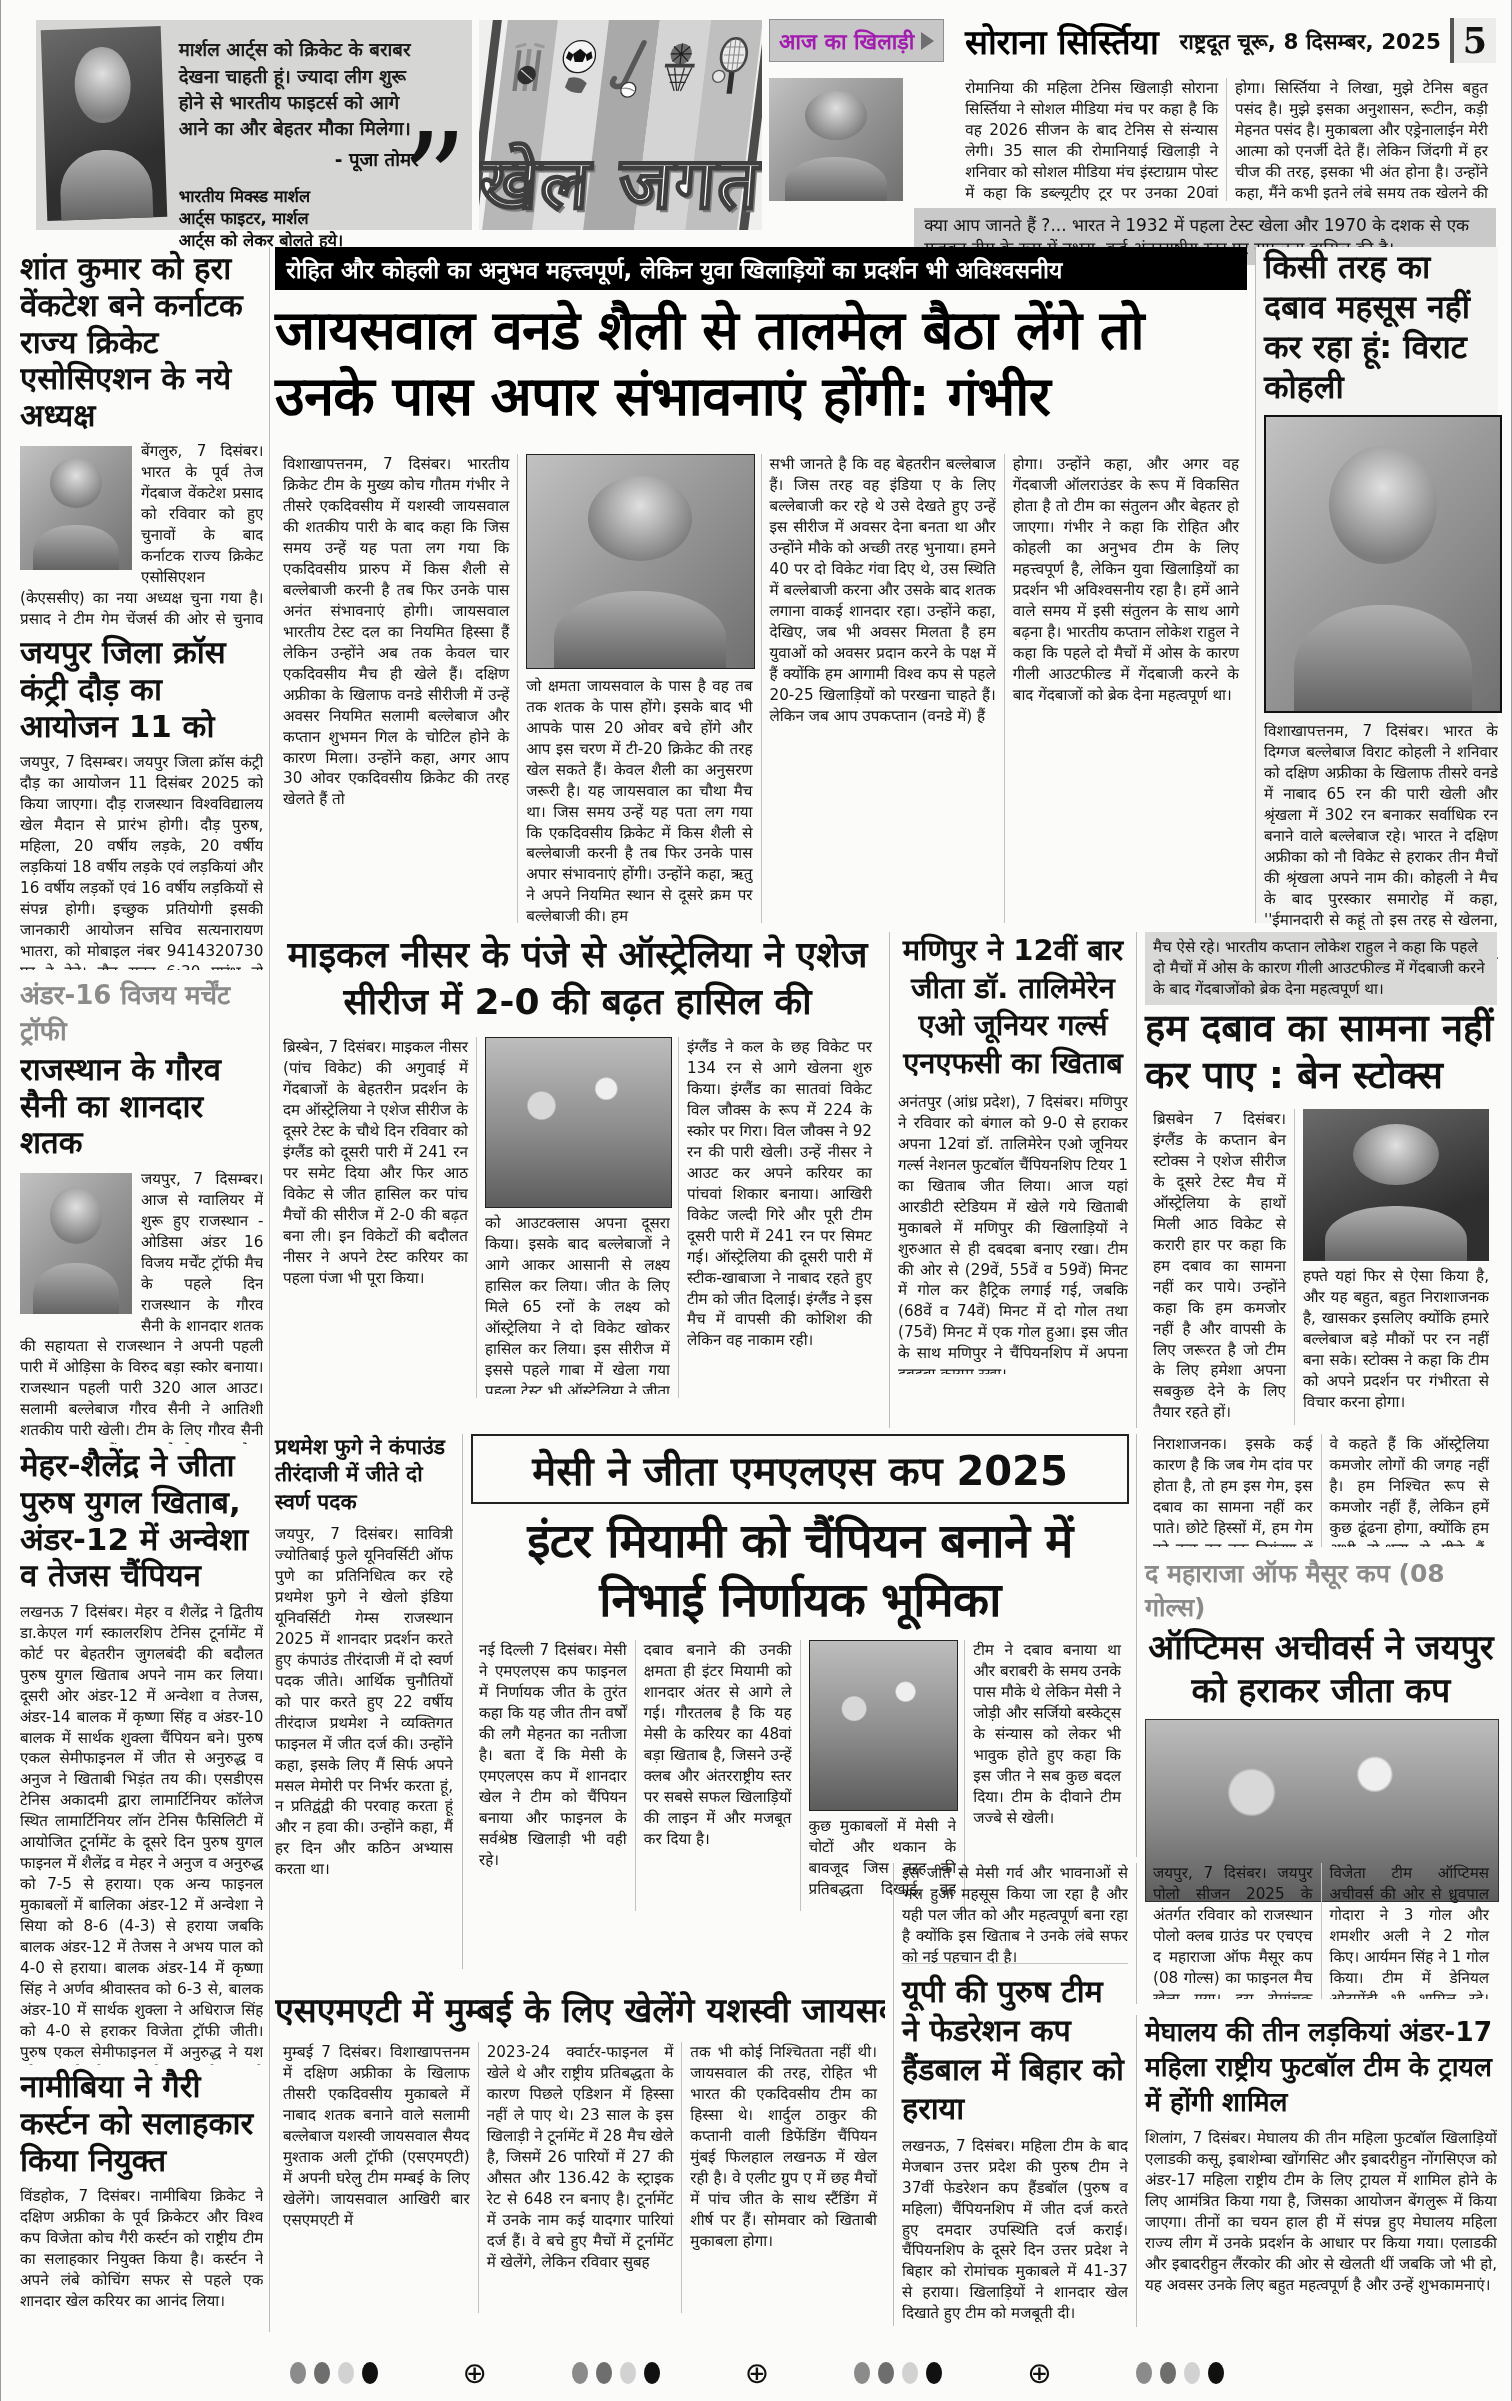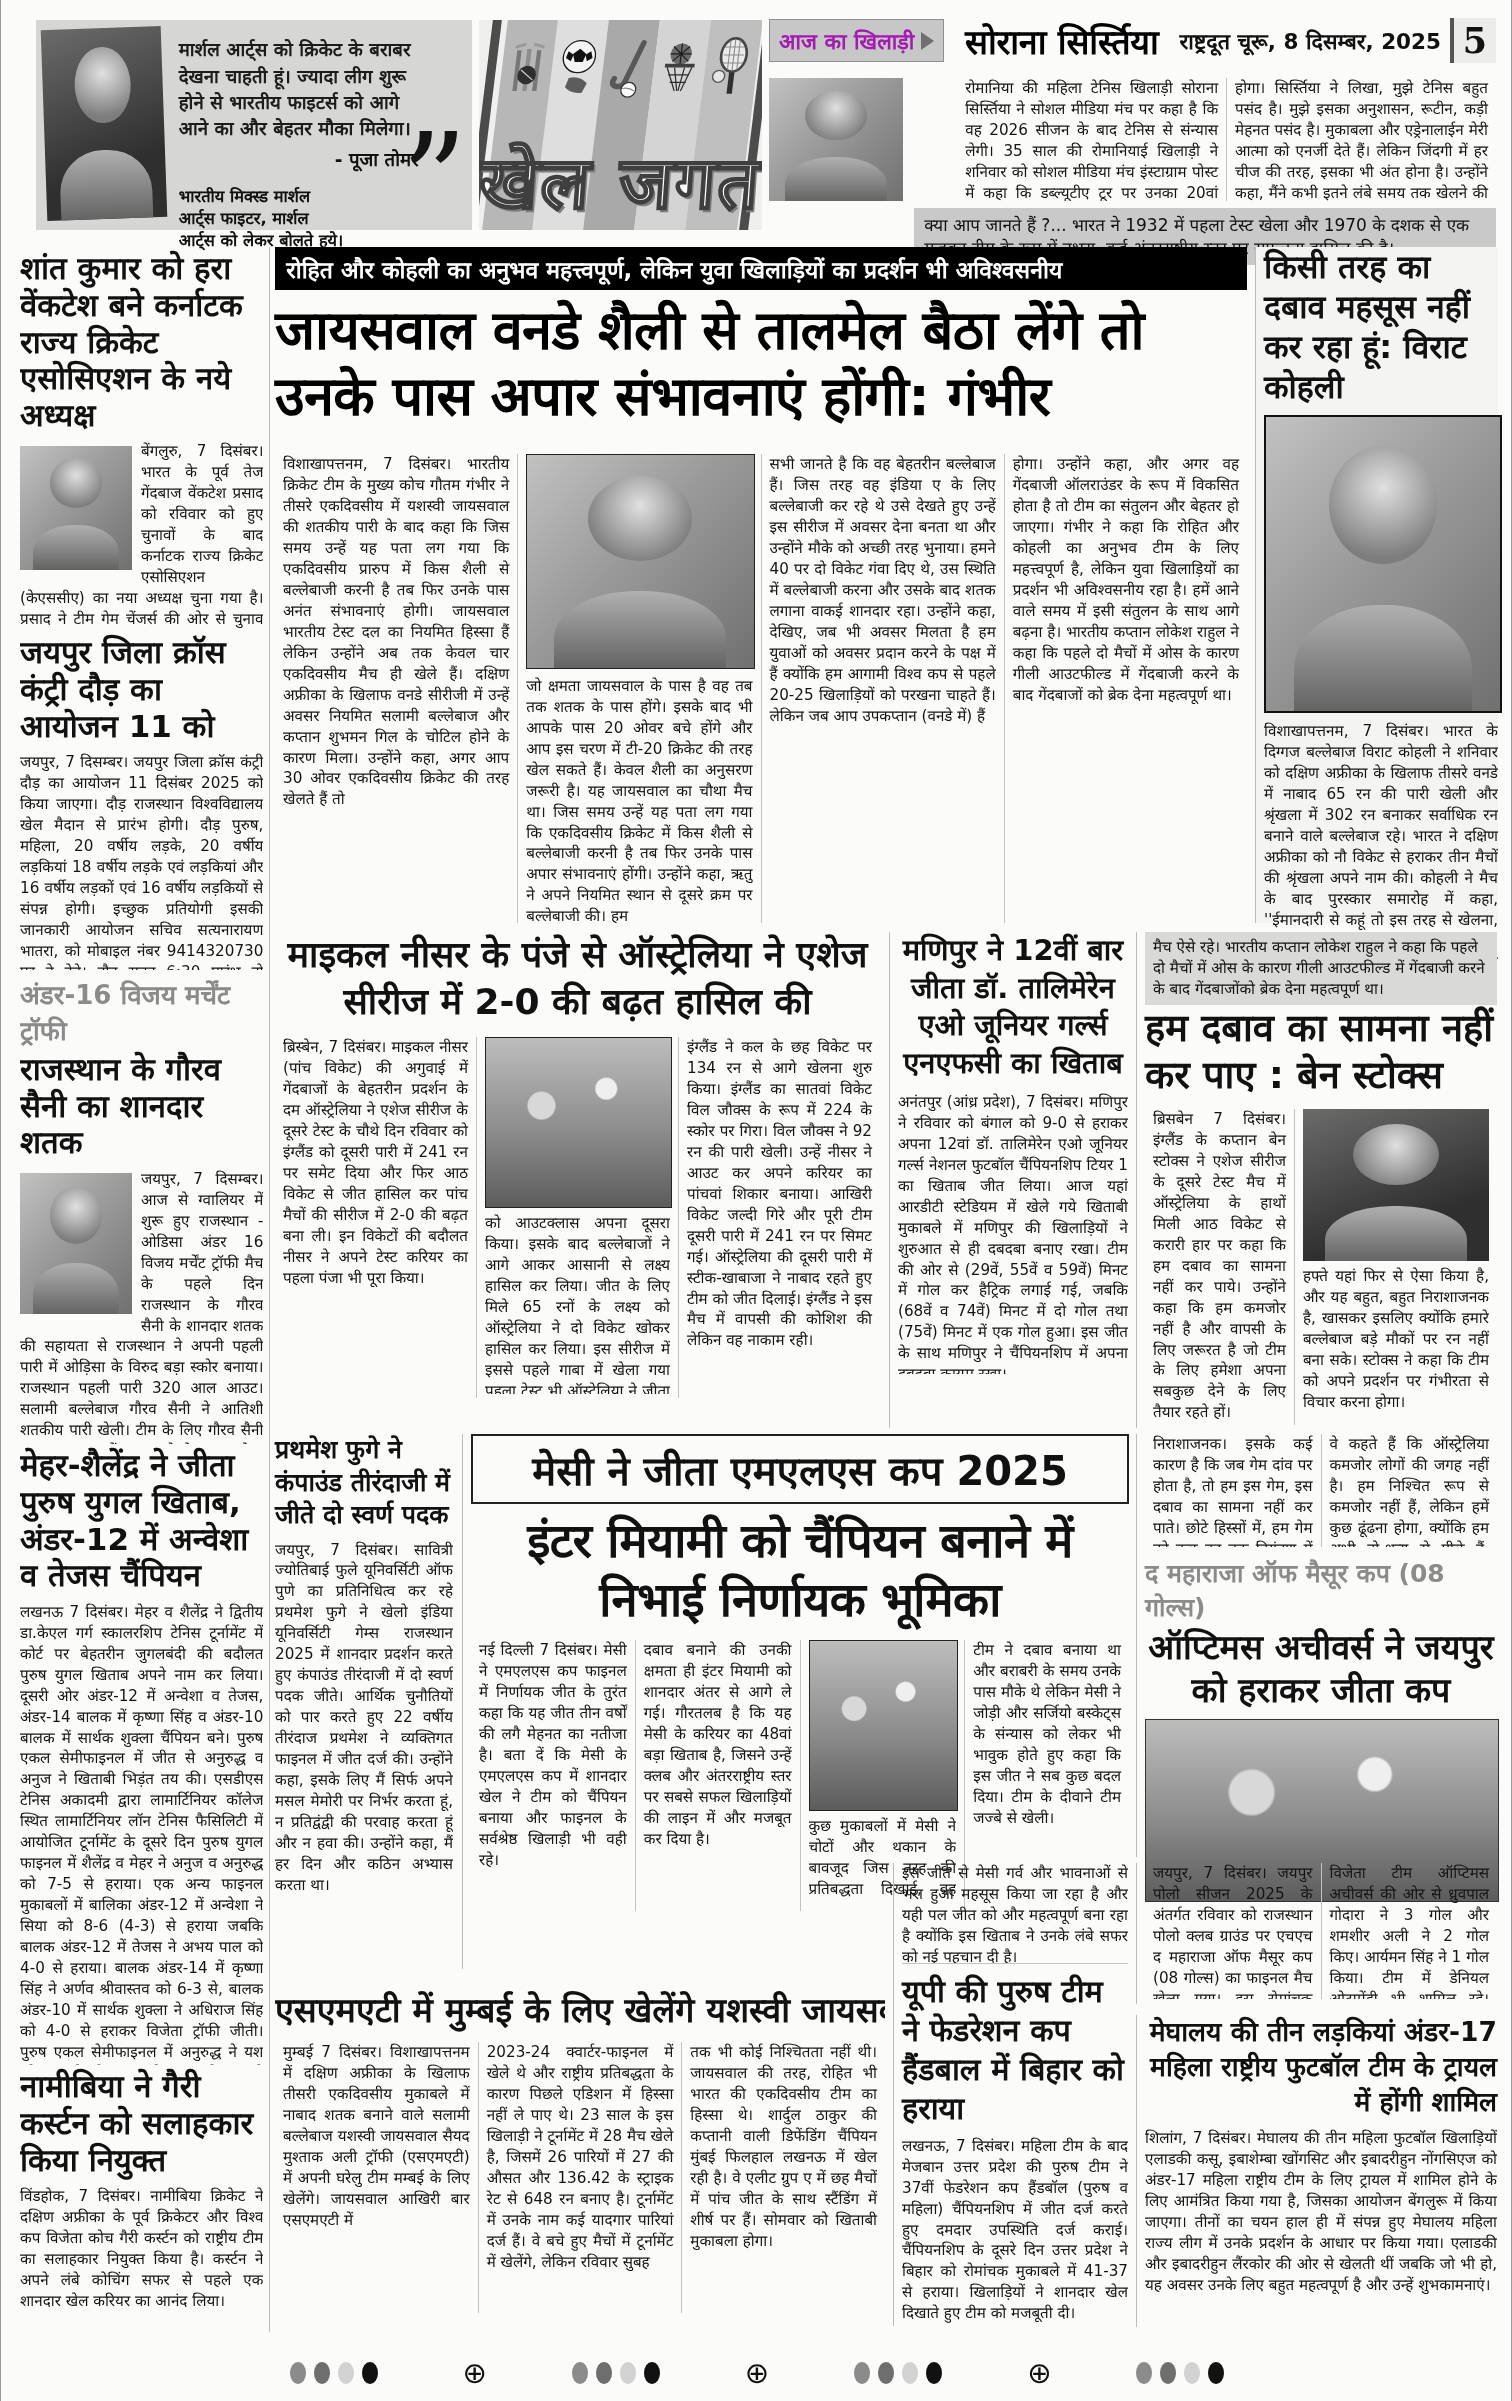--- a/index.html
+++ b/index.html
@@ -69,37 +69,37 @@
   #niser{left:274px;top:932px;width:605px;height:496px;}
   #niser-headline{font-size:36px;line-height:1.3;font-weight:800;text-align:center;margin-bottom:11.3px;}
   #manipur{left:888px;top:932px;width:239px;height:496px;padding-left:8px;border-left:0.6px solid #bcbcbc;}
   #manipur-headline{font-size:29px;line-height:1.3;font-weight:800;text-align:center;margin-bottom:9px;}
   #stokes{left:1135px;top:932px;width:361px;height:496px;padding-left:8px;border-left:0.6px solid #bcbcbc;}
   #stokes-pre{background:#d9d9d7;font-size:15.2px;line-height:1.4;padding:4.5px 8px;}
   #stokes-headline{font-size:38px;line-height:1.25;font-weight:800;margin-bottom:9px;}
   .side-photo{width:100%;height:152px;margin-bottom:5.6px;}
   
   #prathamesh{left:274px;top:1434px;width:178px;height:535px;}
-  #prathamesh-title{font-size:25px;line-height:1.3;font-weight:800;margin-bottom:8px;}
+  #prathamesh-title{font-size:21px;line-height:1.3;font-weight:800;margin-bottom:8px;}
   #messi{left:461px;top:1434px;width:667px;height:535px;padding-left:8px;border-left:0.6px solid #bcbcbc;}
   #messi-boxtitle{border:2.3px solid #222;font-size:40px;font-weight:800;text-align:center;padding:5.6px 4.5px;margin-bottom:8px;}
   #messi-sub{font-size:47px;line-height:1.25;font-weight:800;text-align:center;letter-spacing:-0.6px;margin-bottom:10.2px;}
   #right-low{left:1135px;top:1434px;width:361px;height:423px;padding-left:8px;border-left:0.6px solid #bcbcbc;}
   #polo-kicker{font-size:25px;margin:8px 0 3.4px 0;}
   #polo-headline{font-size:34px;line-height:1.25;font-weight:800;text-align:center;}
   #polo-photo{width:100%;height:181px;margin-top:8px;border:1.1px solid #333;}
   
   #smat{left:274px;top:1986px;width:610px;height:339px;}
   #smat-headline{font-size:34px;font-weight:800;text-align:center;white-space:nowrap;overflow:hidden;margin-bottom:10.2px;}
   #up{left:892px;top:1863px;width:235px;height:463px;padding-left:8px;border-left:0.6px solid #bcbcbc;}
   #up-tail{height:95px;margin-bottom:8px;border-bottom:0.6px solid #c4c4c4;padding-bottom:4.5px;}
   #up-headline{font-size:30.5px;line-height:1.28;font-weight:800;margin-bottom:8px;}
   #polo-body{left:1135px;top:1863px;width:361px;height:141px;padding-left:8px;border-left:0.6px solid #bcbcbc;}
   #meghalaya{left:1135px;top:2015px;width:361px;height:312px;padding-left:8px;border-left:0.6px solid #bcbcbc;}
-  #megh-headline{font-size:26.5px;line-height:1.32;font-weight:800;text-align:right;margin-bottom:8px;}
+  #megh-headline{font-size:26.5px;line-height:1.32;font-weight:800;text-align:left;margin-bottom:8px;}
   
   #footer{left:0;top:2353px;width:1512px;height:40px;display:flex;align-items:center;justify-content:center;gap:85px;}
   .dot-group{display:flex;gap:8px;align-items:center;}
   .dot{width:16px;height:22.6px;border-radius:50%;}
   .dot.d1{background:#8b8b8b;}.dot.d2{background:#6e6e6e;}.dot.d3{background:#d2d2d2;}.dot.d4{background:#111;}
   .globe{font-size:29px;color:#111;line-height:1;}
 </style>
 </head>
 <body>
 

